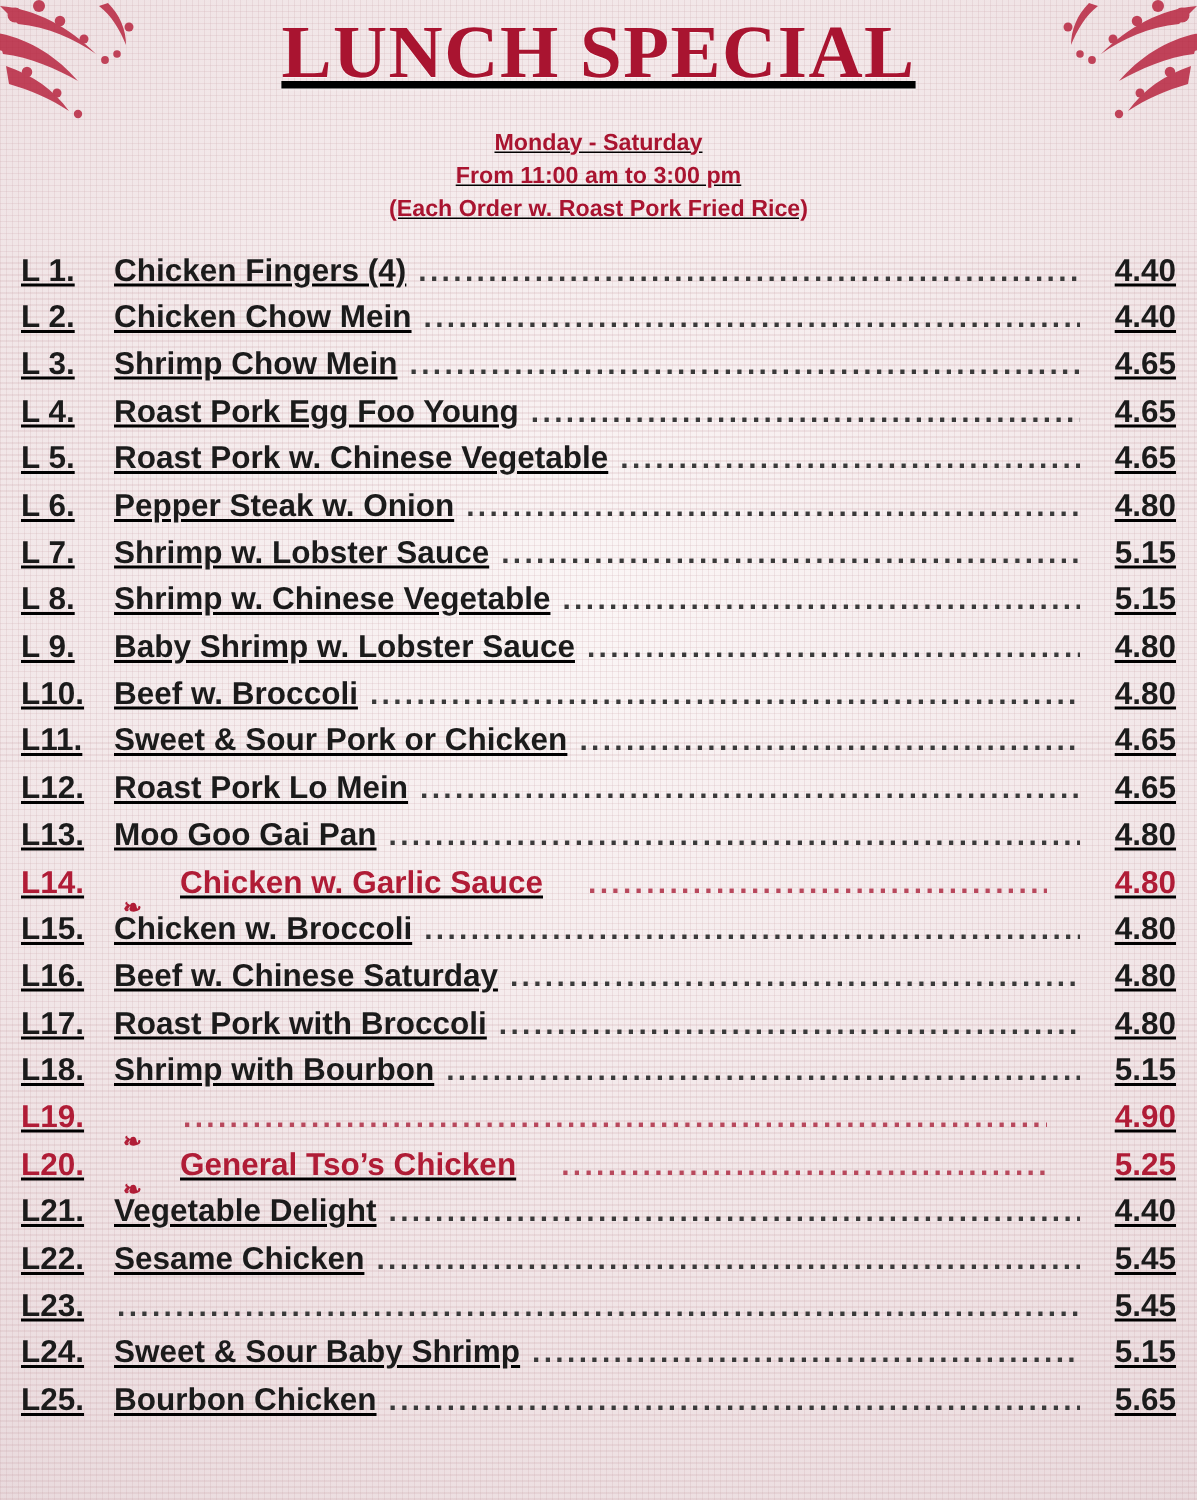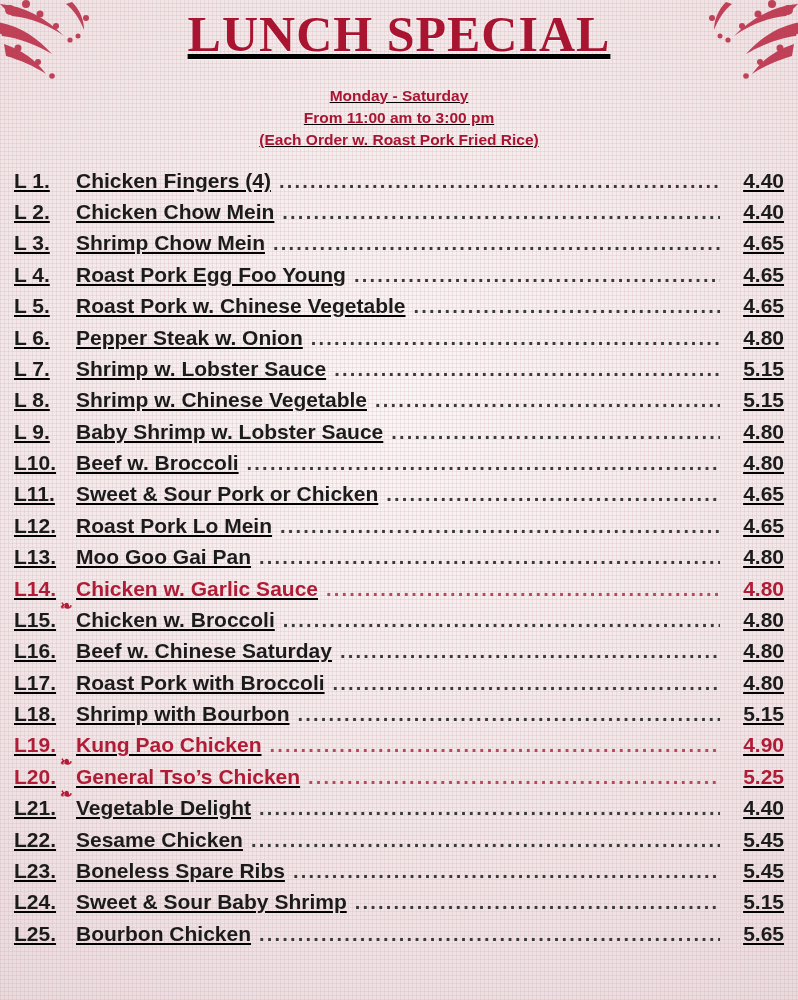--- a/index.html
+++ b/index.html
@@ -110,20 +110,21 @@
     white-space: nowrap;
   }
   .row .price {
     flex: 0 0 auto;
     width: 58px;
     text-align: right;
     padding-left: 4px;
   }
   .row.hot {
     color: #b01c36;
+    gap: 22px;
   }
   .row.hot .leader::before {
     color: #b8485c;
   }
 </style>
 </head>
 <body>
 
 <div class="page">
 
@@ -285,21 +286,20 @@
         <span class="code">L18.</span>
         <span class="name">Shrimp with Bourbon</span>
         <span class="leader"></span>
         <span class="price">5.15</span>
       </div>
       <div class="row hot">
         <span class="code">L19.</span>
         <span class="spicy">
           <span>❧</span>
         </span>
-        <span class="name">Kung Pao Chicken</span>
         <span class="leader"></span>
         <span class="price">4.90</span>
       </div>
       <div class="row hot">
         <span class="code">L20.</span>
         <span class="spicy">
           <span>❧</span>
         </span>
         <span class="name">General Tso’s Chicken</span>
         <span class="leader"></span>
@@ -312,21 +312,20 @@
         <span class="price">4.40</span>
       </div>
       <div class="row">
         <span class="code">L22.</span>
         <span class="name">Sesame Chicken</span>
         <span class="leader"></span>
         <span class="price">5.45</span>
       </div>
       <div class="row">
         <span class="code">L23.</span>
-        <span class="name">Boneless Spare Ribs</span>
         <span class="leader"></span>
         <span class="price">5.45</span>
       </div>
       <div class="row">
         <span class="code">L24.</span>
         <span class="name">Sweet &amp; Sour Baby Shrimp</span>
         <span class="leader"></span>
         <span class="price">5.15</span>
       </div>
       <div class="row">

